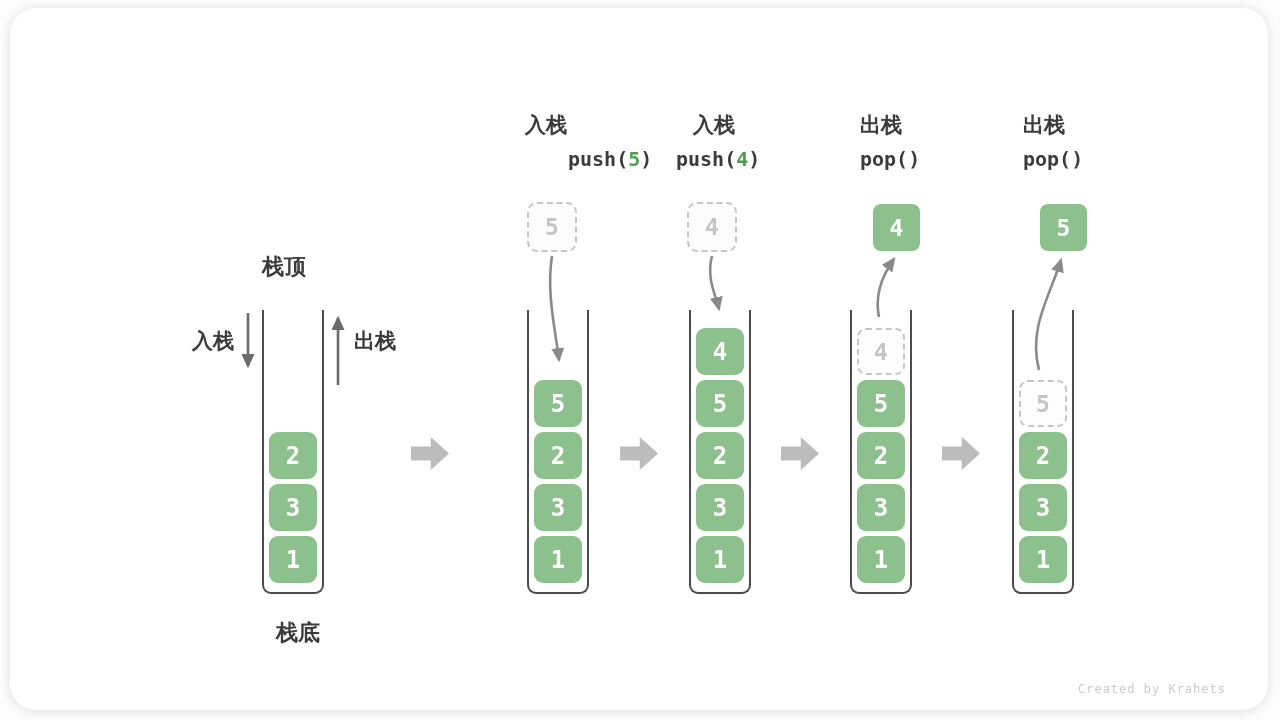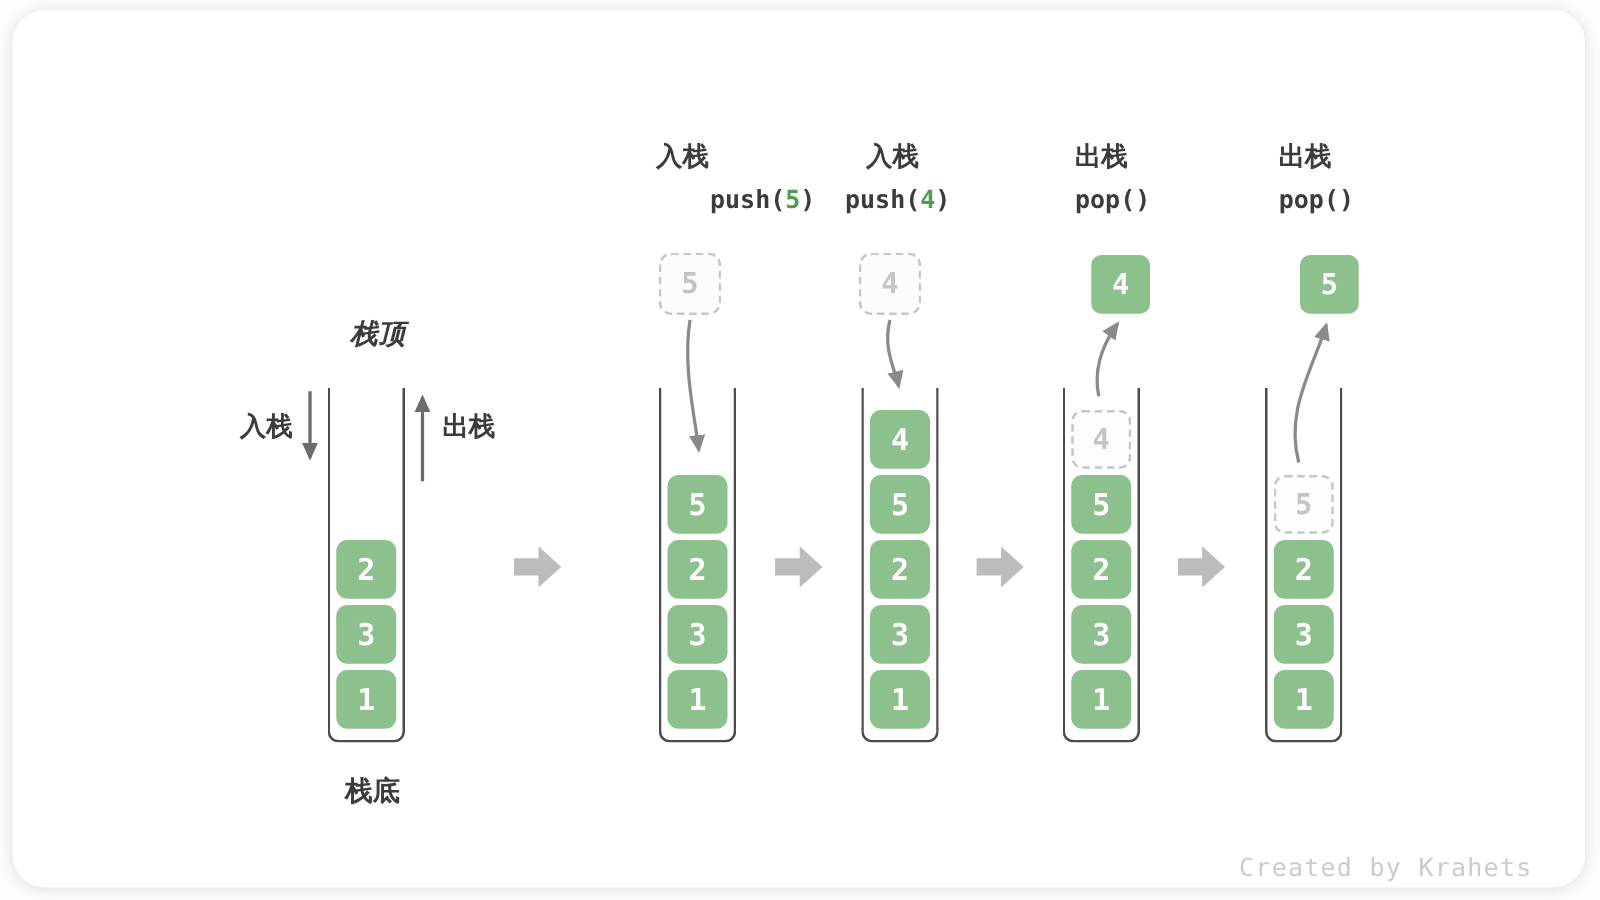--- a/index.html
+++ b/index.html
@@ -98,35 +98,35 @@
   }
   .block-arrow {
     position: absolute; top: 429px;
     width: 38px; height: 33px;
     background: #bcbcbc;
     clip-path: polygon(0% 29%, 52% 29%, 52% 0%, 100% 50%, 52% 100%, 52% 71%, 0% 71%);
   }
   .watermark {
     position: absolute; right: 42px; top: 674px;
     font-family: "DejaVu Sans Mono", monospace;
-    font-size: 20px; color: #cbcbcb; letter-spacing: 1px;
+    font-size: 12px; color: #cbcbcb; letter-spacing: 1px;
   }
   svg.overlay {
     position: absolute; left: 0; top: 0;
     width: 1280px; height: 720px;
     pointer-events: none;
   }
 </style>
 </head>
 <body>
 
 <div class="card">
 
 
-  <div class="abs zh" style="left:252px; top:244px; width:62px; text-align:right;font-style:italic;">栈顶</div>
+  <div class="abs zh" style="left:252px; top:244px; width:62px; text-align:left;">栈顶</div>
   <div class="abs zh" style="left:252px; top:610px; width:72px; text-align:center;">栈底</div>
   <div class="abs zh side-lbl" style="left:182px; top:319px;">入栈</div>
   <div class="abs zh side-lbl" style="left:344px; top:319px;">出栈</div>
 
   <div class="op-zh" style="left:515px;">入栈</div>
   <div class="op-code" style="left:515px;margin-left:43px;"><span>push(</span><span class="arg">5</span><span>)</span></div>
 
   <div class="op-zh" style="left:683px;">入栈</div>
   <div class="op-code" style="left:666px;"><span>push(</span><span class="arg">4</span><span>)</span></div>
 

